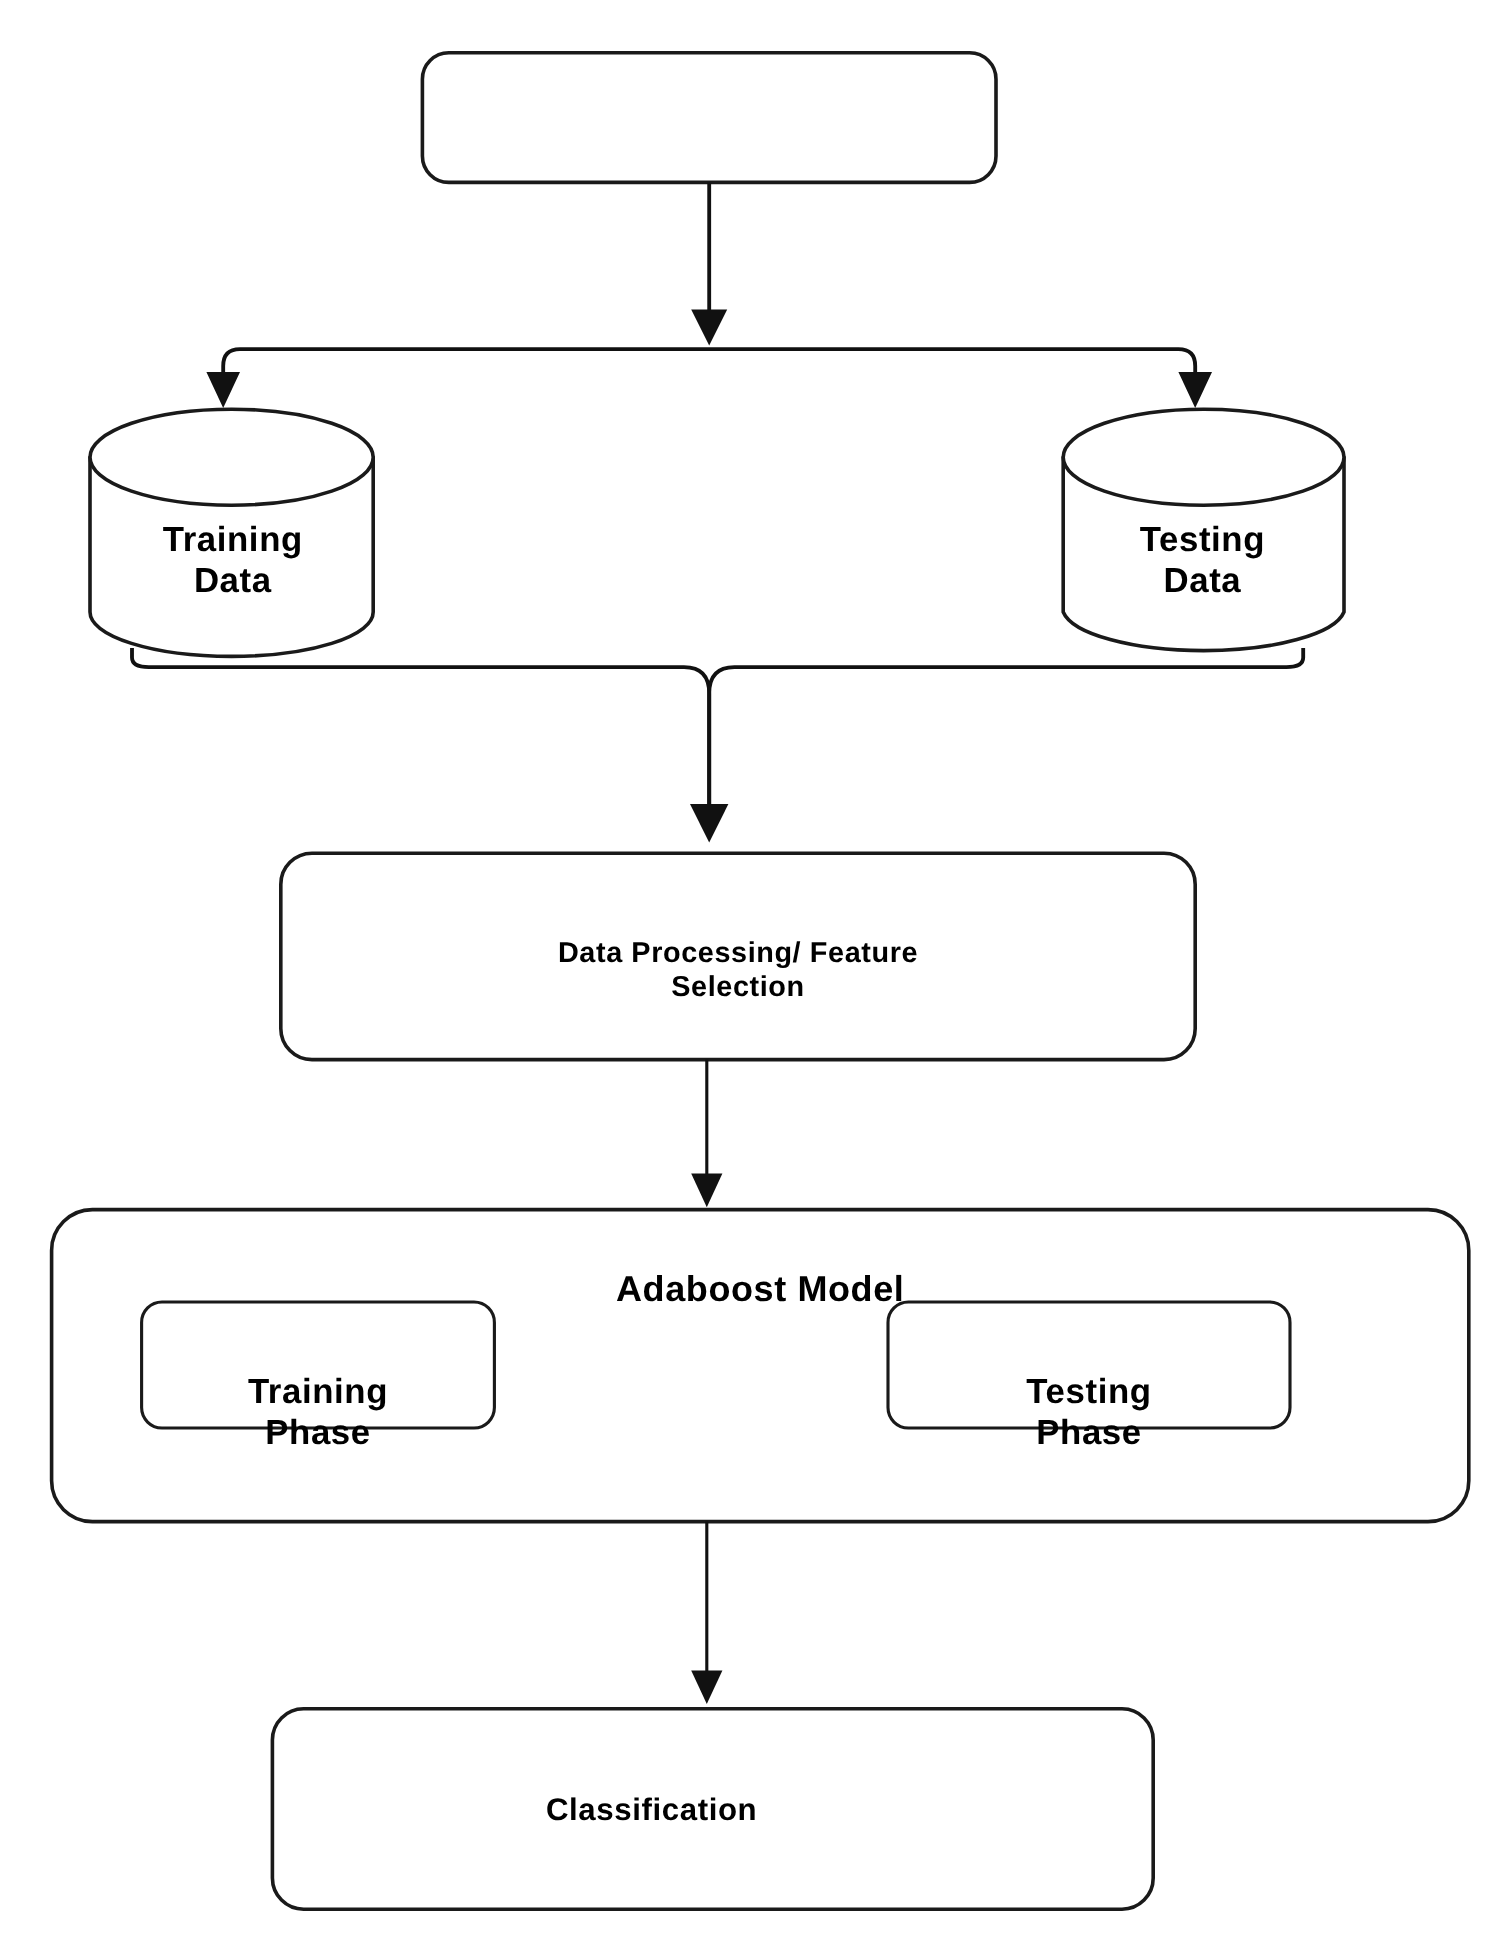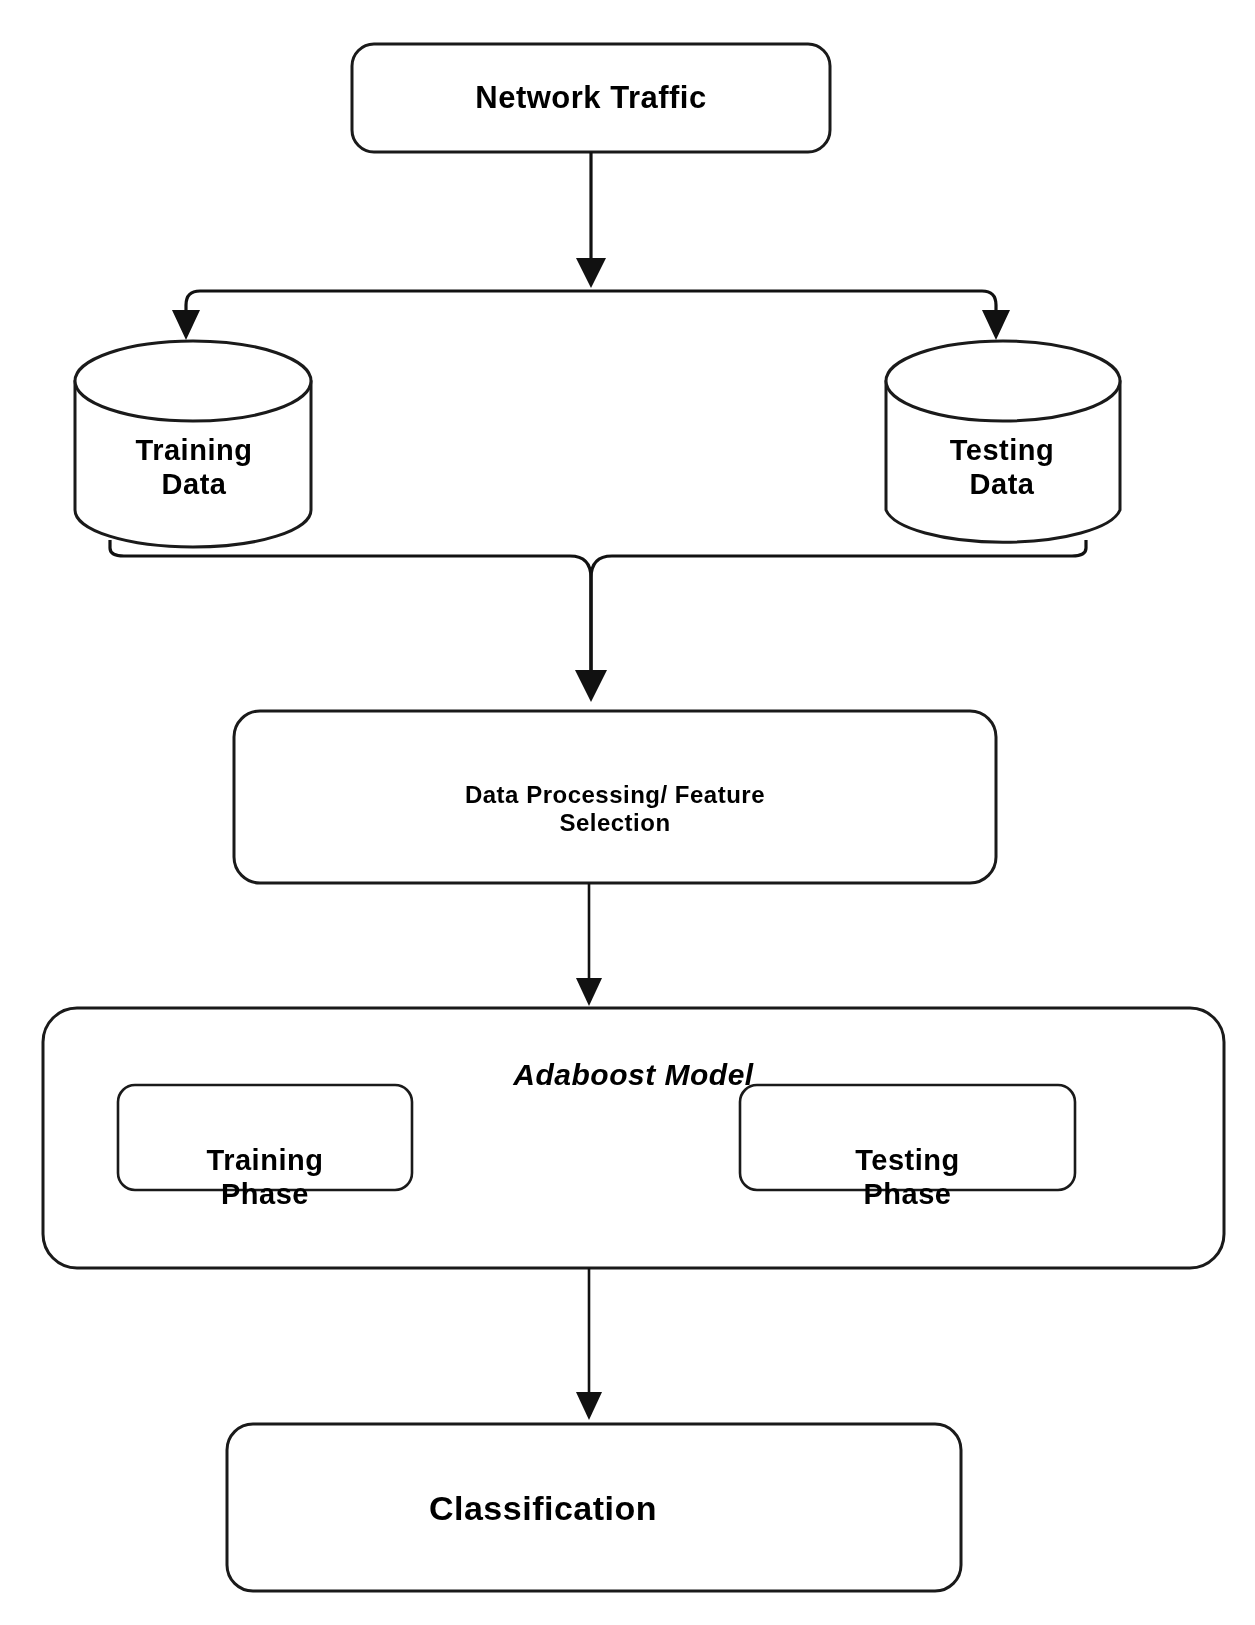--- a/index.html
+++ b/index.html
@@ -72,24 +72,24 @@
     font-weight: bold;
     letter-spacing: 0.5px;
     line-height: 1.18;
     pointer-events: none;
     white-space: pre-line;
   }
   .lbl-network   { left: 352px; top: 44px;   width: 478px; height: 108px; font-size: 31px; }
   .lbl-train-db  { left: 78px;  top: 420px;  width: 232px; height: 94px;  font-size: 29px; }
   .lbl-test-db   { left: 886px; top: 420px;  width: 232px; height: 94px;  font-size: 29px; }
   .lbl-dataproc  { left: 236px; top: 737px;  width: 758px; height: 144px; font-size: 24px; }
-  .lbl-adaboost  { left: 45px;  top: 1032px; width: 1177px; height: 60px; font-size: 30px; align-items: flex-end; font-style: italic; }
+  .lbl-adaboost  { left: 45px;  top: 1032px; width: 1177px; height: 60px; font-size: 30px; align-items: flex-end; }
   .lbl-trainph   { left: 120px; top: 1124px; width: 290px; height: 106px; font-size: 29px; }
   .lbl-testph    { left: 742px; top: 1124px; width: 331px; height: 106px; font-size: 29px; }
-  .lbl-classify  { left: 227px; top: 1428px; width: 632px; height: 160px; font-size: 34px; text-align: right; }
+  .lbl-classify  { left: 227px; top: 1428px; width: 632px; height: 160px; font-size: 26px; text-align: right; }
 </style>
 </head>
 <body>
 
 <div id="canvas">
 
   <svg id="flow-svg" viewBox="0 0 1255 1625">
 
     <rect class="shape-outline" x="352" y="44" width="478" height="108" rx="22" ry="22"></rect>
 
@@ -125,21 +125,20 @@
 
     <rect class="shape-outline-thin" x="740" y="1085" width="335" height="105" rx="17" ry="17"></rect>
 
     <path class="connector-thin" d="M 589 1268 L 589 1396"></path>
     <polygon class="arrowhead" points="589,1420 576,1392 602,1392"></polygon>
 
     <rect class="shape-outline" x="227" y="1424" width="734" height="167" rx="26" ry="26"></rect>
 
   </svg>
 
-  <div class="node-label lbl-network">Network Traffic</div>
 
   <div class="node-label lbl-train-db">Training
 Data</div>
 
   <div class="node-label lbl-test-db">Testing
 Data</div>
 
   <div class="node-label lbl-dataproc">Data Processing/ Feature
 Selection</div>
 

